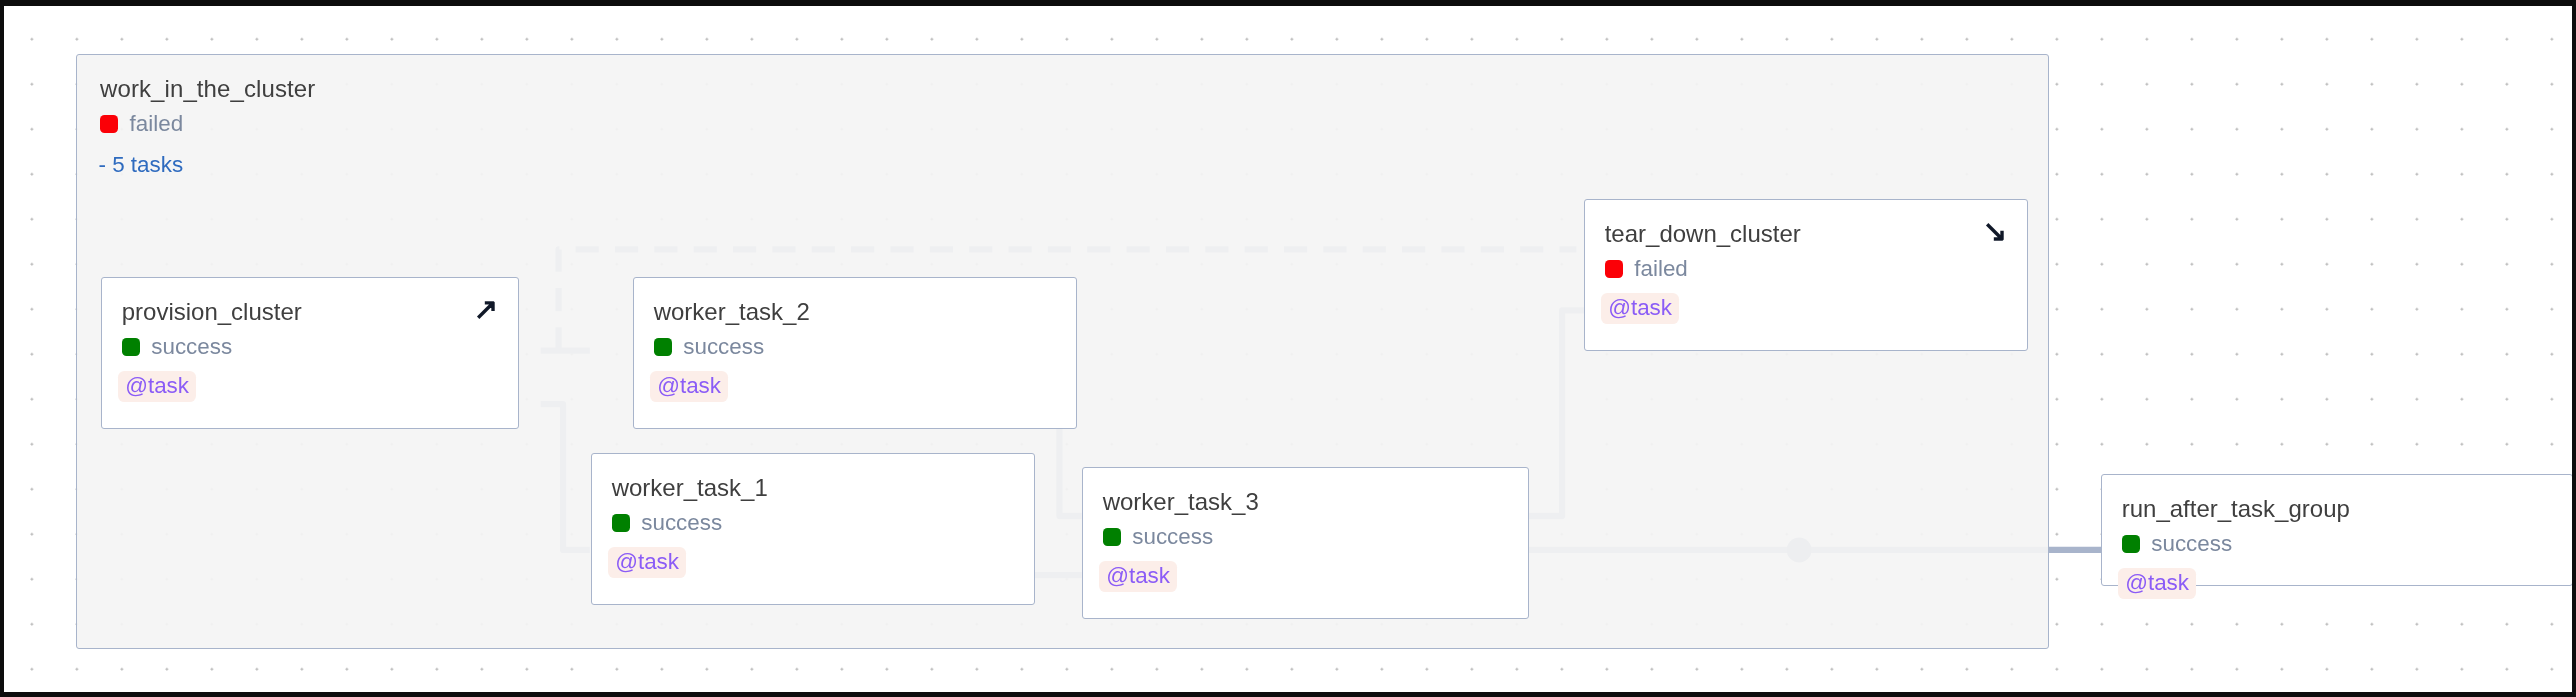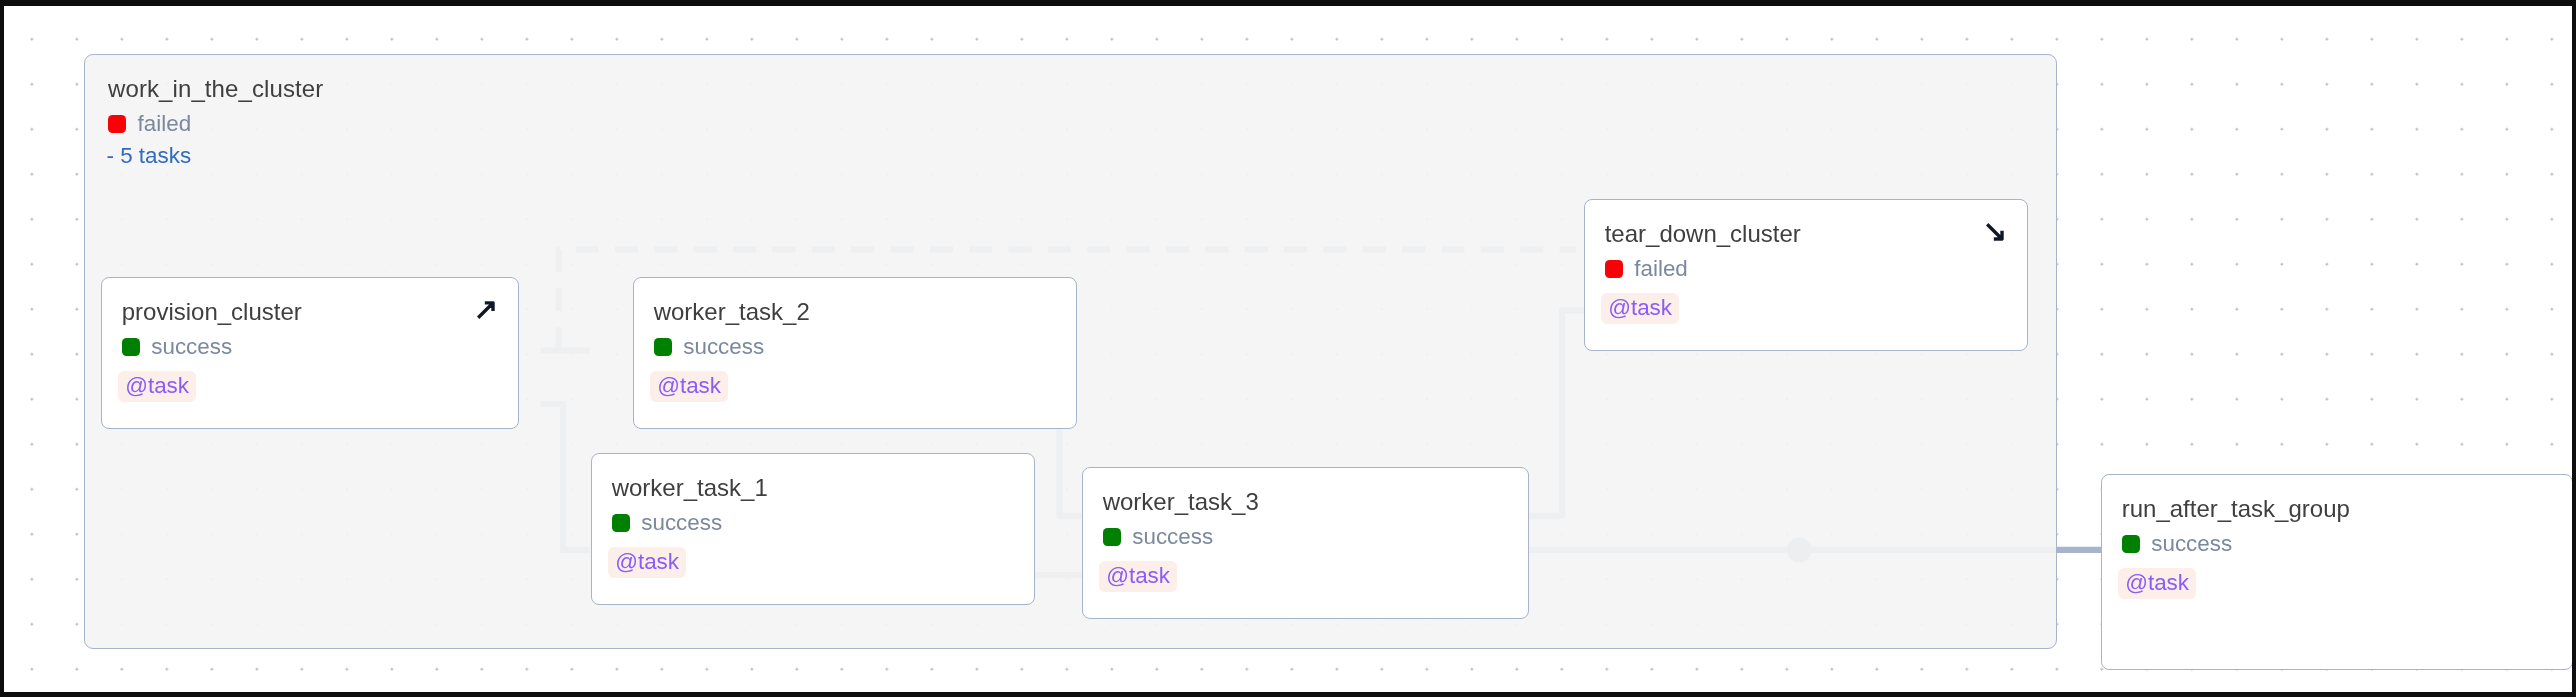--- a/index.html
+++ b/index.html
@@ -28,53 +28,52 @@
     background-position: 5.4px 10.7px;
   }
   #edges { position: absolute; left: 0; top: 0; width: 2576px; height: 698px; pointer-events: none; }
 
   
   .taskgroup {
     position: absolute;
     box-sizing: border-box;
     background: rgba(244,244,244,0.92);
     border: 1.8px solid #a8b4cb;
-    border-radius: 9px;
-    margin-left: 8px;
+    border-radius: 3px;
   }
   .tg-title {
     position: absolute;
     left: 23px; top: 19.7px;
     font-size: 24px;
     color: #3f3f3f;
     letter-spacing: 0.1px;
     white-space: nowrap;
   }
   .tg-status {
     position: absolute;
     left: 23px; top: 56px;
     display: flex; align-items: center; gap: 11.6px;
   }
   .tg-status .slabel { font-size: 22.4px; color: #7b889e; }
   .tg-tasks {
     position: absolute;
-    left: 21.5px; top: 88px;
+    left: 21.5px; top: 97px;
     font-size: 22.4px;
     color: #2f6bbf;
     white-space: nowrap;
     cursor: pointer;
   }
 
   
   .node {
     position: absolute;
     box-sizing: border-box;
     background: #ffffff;
     border: 1.8px solid #a8b4cb;
-    border-radius: 8px;
+    border-radius: 3px;
   }
   .node .n-title {
     position: absolute;
     left: 19.7px; top: 19.7px;
     font-size: 24px;
     color: #3f3f3f;
     white-space: nowrap;
   }
   .node .n-status {
     position: absolute;
@@ -184,21 +183,21 @@
     <div class="node" style="left:1580px; top:193px; width:444px; height:152px;">
       <div class="n-title">tear_down_cluster</div>
       <div class="n-status">
         <span class="dot failed"></span>
         <span class="slabel">failed</span>
       </div>
       <div class="n-badge">@task</div>
       <div class="n-arrow" style="right:19.7px; top:16px;">↘</div>
     </div>
 
-    <div class="node" style="left:2097px; top:468px; width:472px; height:196px;">
+    <div class="node" style="left:2097px; top:468px; width:472px; height:112px;">
       <div class="n-title">run_after_task_group</div>
       <div class="n-status">
         <span class="dot success"></span>
         <span class="slabel">success</span>
       </div>
       <div class="n-badge">@task</div>
     </div>
 
   </div>
 </div>

